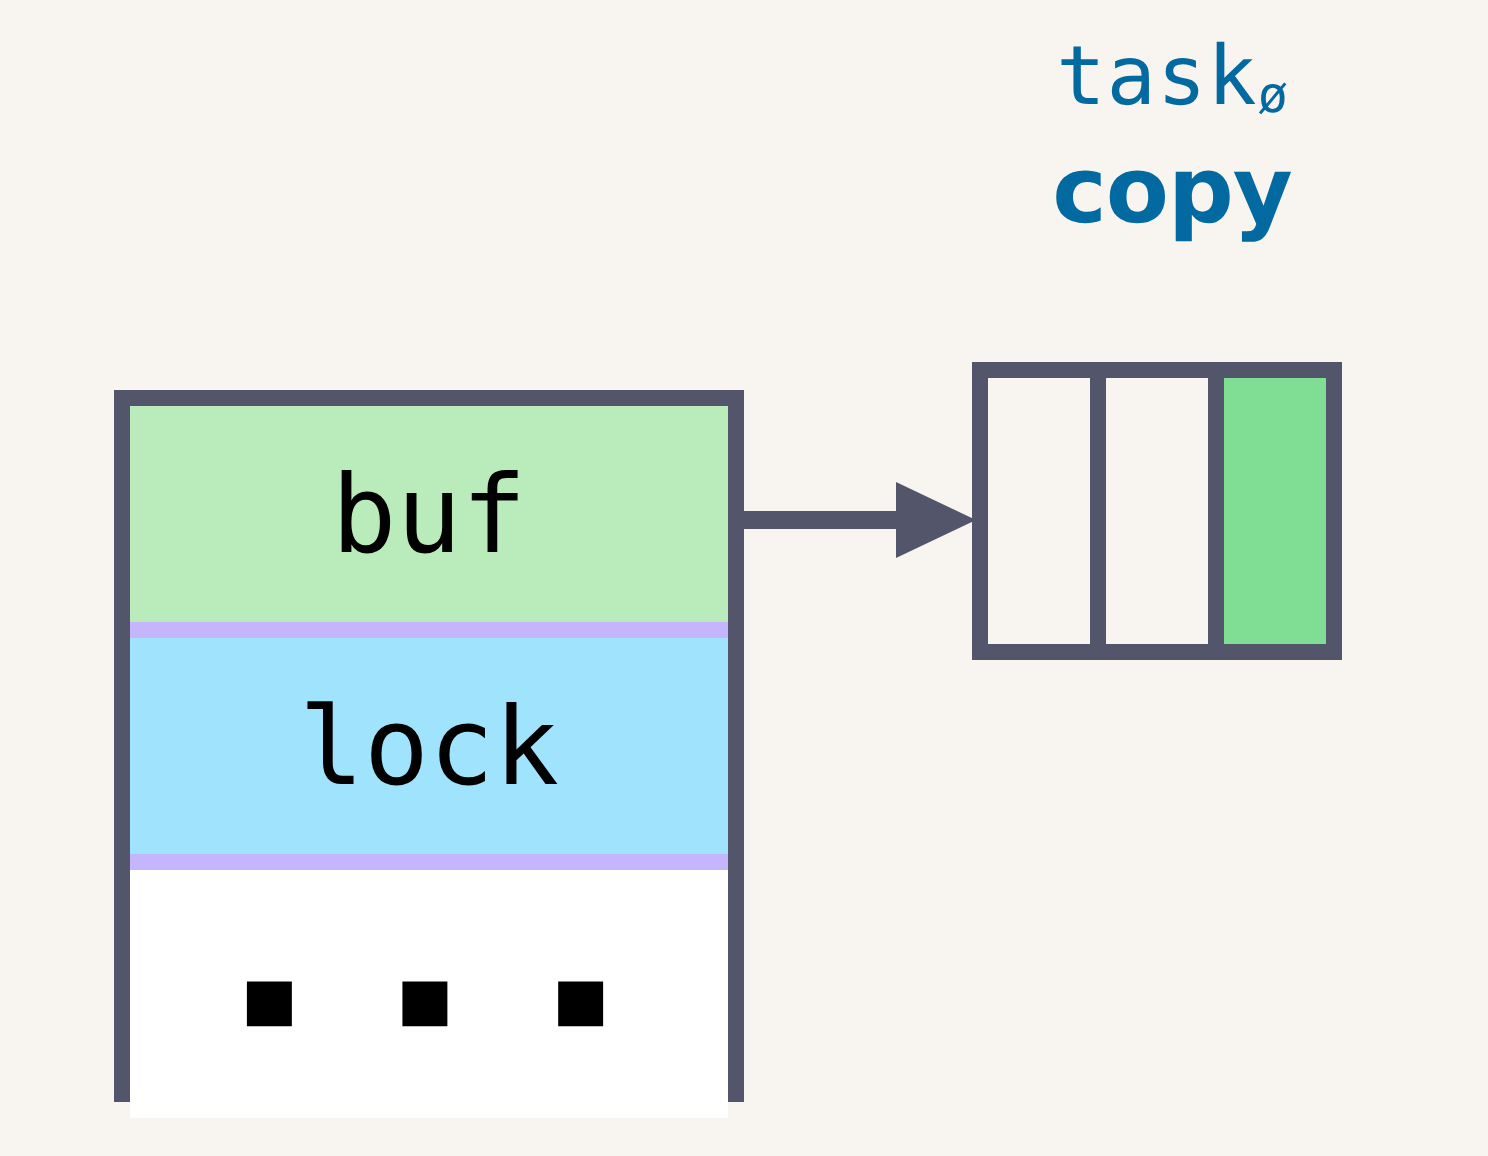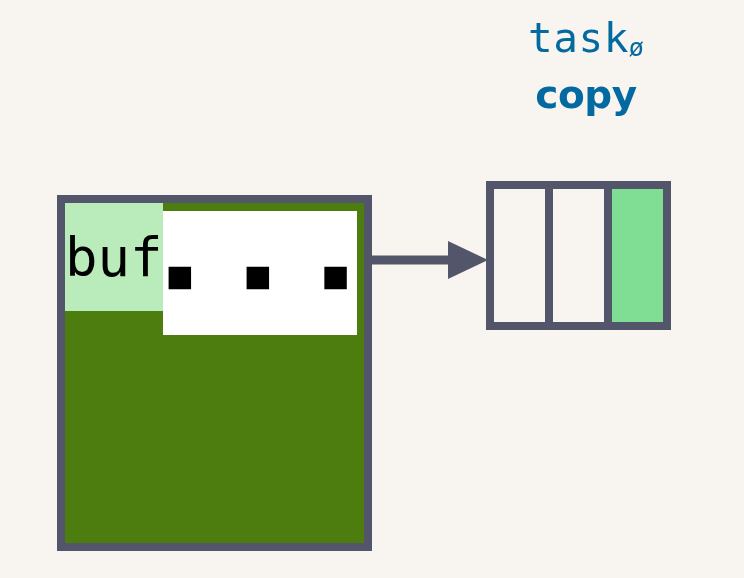--- a/index.html
+++ b/index.html
@@ -37,37 +37,37 @@
     white-space: nowrap;
   }
   .title-line1 .sub {
     font-size: 25px;
     vertical-align: -4px;
     letter-spacing: 0;
   }
   .title-line2 {
     font-family: "DejaVu Sans", "Liberation Sans", sans-serif;
     font-weight: bold;
-    font-size: 39px;
+    font-size: 46px;
     line-height: 46px;
     letter-spacing: -0.5px;
   }
 
   
   .struct-box {
     position: absolute;
     left: 57px;
     top: 195px;
     width: 315px;
     height: 356px;
     box-sizing: border-box;
     border: 8px solid #53566b;
-    background: #4d7c0f;
+    background: #c4b5fd;
     display: flex;
-    flex-direction: row;
+    flex-direction: column;
   }
   .struct-row {
     box-sizing: border-box;
     flex: 0 0 auto;
     display: flex;
     align-items: center;
     justify-content: center;
     font-family: "DejaVu Sans Mono", "Liberation Mono", monospace;
     font-size: 54px;
     color: #000000;
@@ -130,20 +130,21 @@
 
 <div id="canvas">
 
   <div class="title-block">
     <div class="title-line1"><span>task</span><span class="sub">ø</span></div>
     <div class="title-line2">copy</div>
   </div>
 
   <div class="struct-box">
     <div class="struct-row r-buf">buf</div>
+    <div class="struct-row r-lock">lock</div>
     <div class="struct-row r-rest">▪ ▪ ▪</div>
   </div>
 
   <svg class="arrow" viewBox="0 0 120 46">
     <line x1="0" y1="23" x2="98" y2="23" stroke="#53566b" stroke-width="9"></line>
     <polygon points="78,4 118,23 78,42" fill="#53566b"></polygon>
   </svg>
 
   <div class="buffer-box">
     <div class="buffer-cell"></div>

